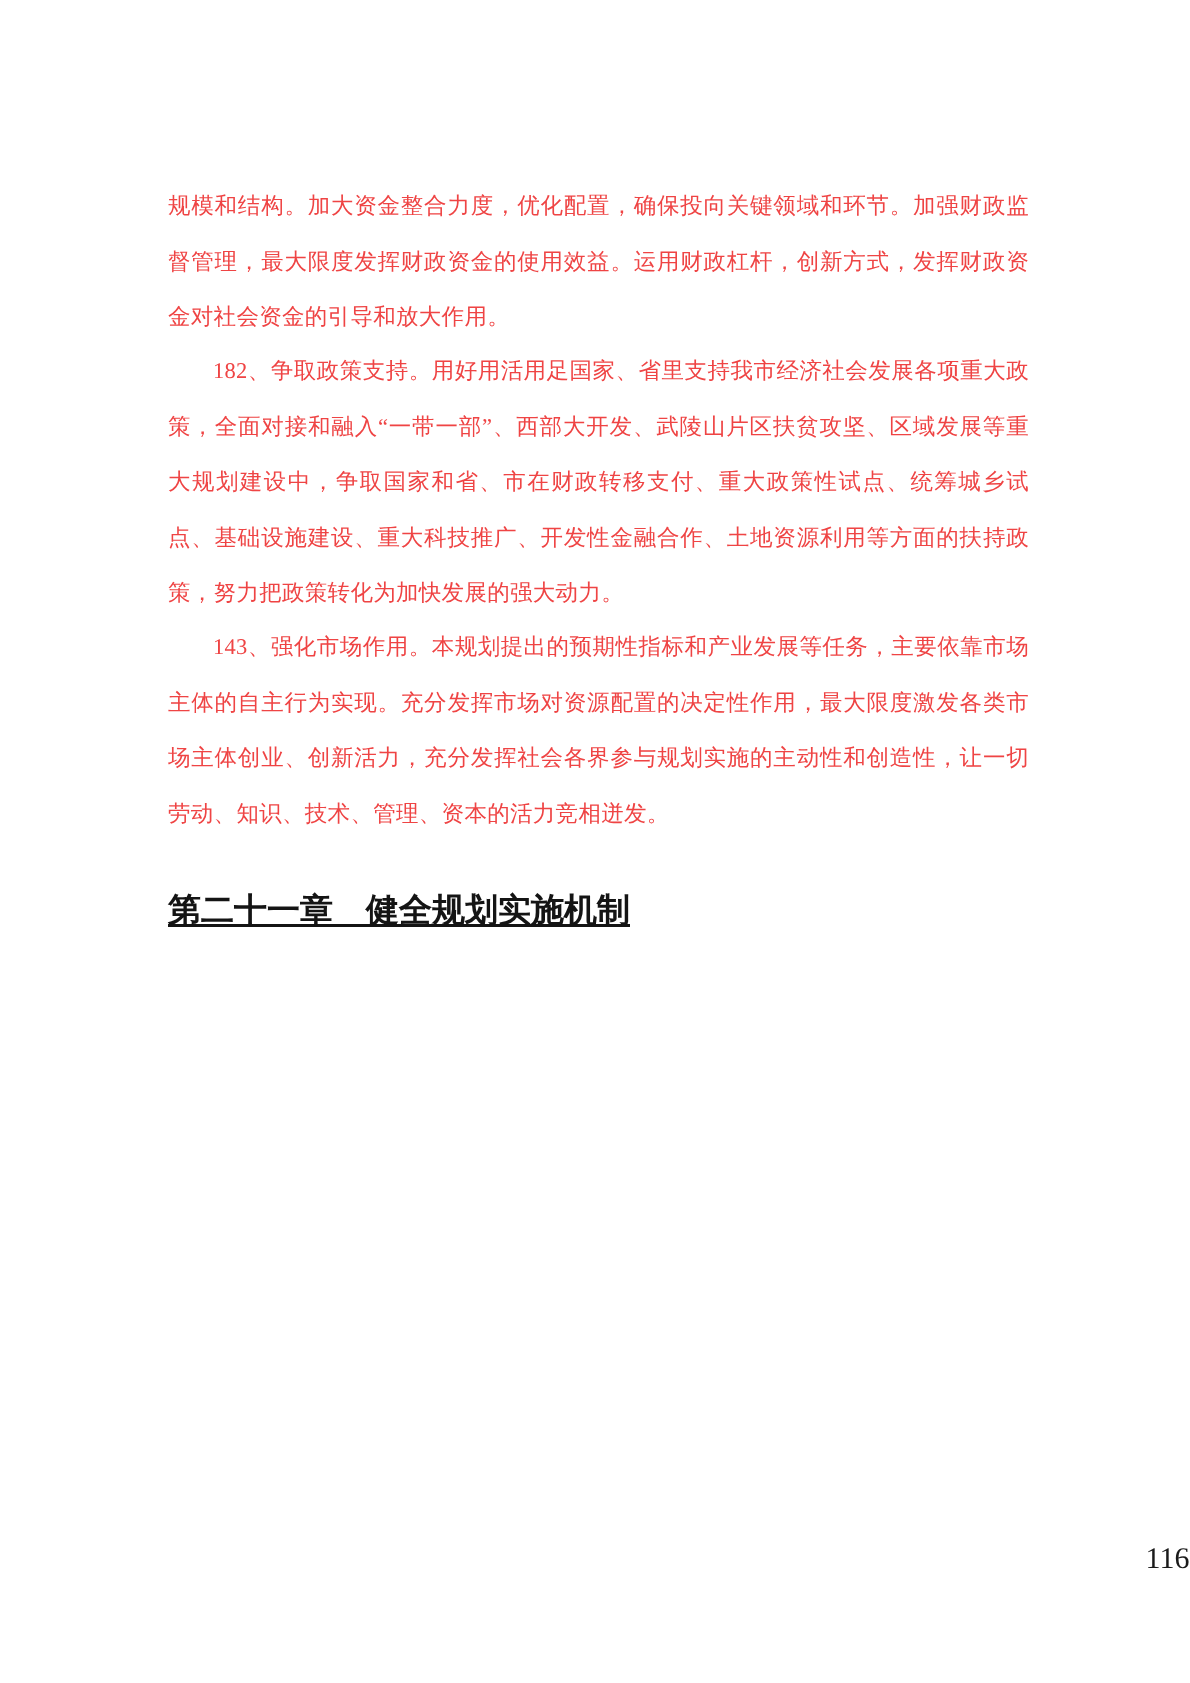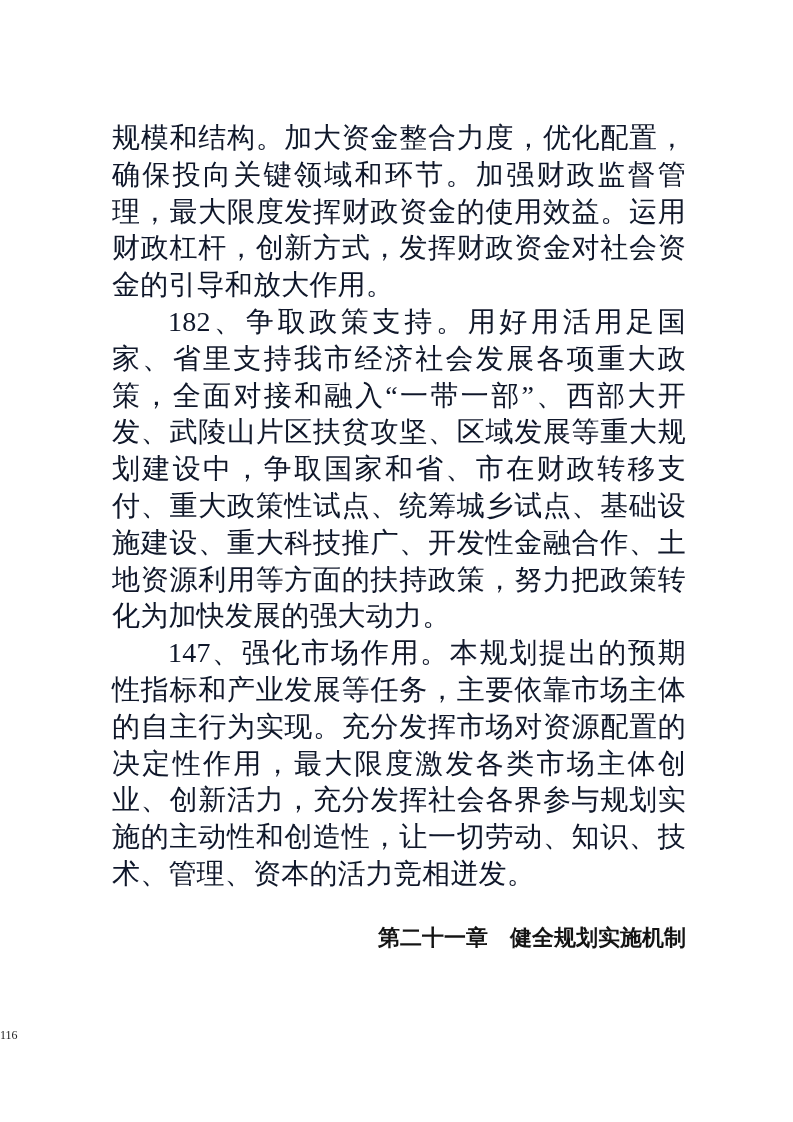--- a/index.html
+++ b/index.html
@@ -16,64 +16,65 @@
   }
   .content {
     position: absolute;
     left: 112px;
     top: 120px;
     width: 574px;
   }
   .para {
     margin: 0;
     font-family: "Liberation Serif", "DejaVu Serif", serif;
-    font-size: 28px;
+    font-size: 15px;
     line-height: 36.8px;
-    color: #0f172a;
+    color: #ef4444;
     text-align: justify;
     letter-spacing: 0.2px;
   }
   .indent {
     text-indent: 2em;
   }
   .lead {
     font-weight: normal;
   }
   .chapter {
     margin: 27px 0 24px 0;
-    text-align: right;
+    text-align: left;
     text-indent: 0;
     font-family: "Liberation Sans", "DejaVu Sans", sans-serif;
     font-weight: bold;
     font-size: 22px;
     line-height: 36.8px;
     color: #141414;
+    text-decoration: underline;
   }
   .pageno {
     position: absolute;
     left: 0;
     top: 1028px;
     width: 100%;
-    text-align: left;
+    text-align: right;
     font-family: "Liberation Serif", "DejaVu Serif", serif;
-    font-size: 12px;
+    font-size: 20px;
     color: #1a1a1a;
   }
 </style>
 </head>
 <body>
 
 <div class="page">
   <main class="content">
 
     <p class="para">规模和结构。加大资金整合力度，优化配置，确保投向关键领域和环节。加强财政监督管理，最大限度发挥财政资金的使用效益。运用财政杠杆，创新方式，发挥财政资金对社会资金的引导和放大作用。</p>
 
     <p class="para indent"><span class="lead">182、争取政策支持。</span><span>用好用活用足国家、省里支持我市经济社会发展各项重大政策，全面对接和融入“一带一部”、西部大开发、武陵山片区扶贫攻坚、区域发展等重大规划建设中，争取国家和省、市在财政转移支付、重大政策性试点、统筹城乡试点、基础设施建设、重大科技推广、开发性金融合作、土地资源利用等方面的扶持政策，努力把政策转化为加快发展的强大动力。</span></p>
 
-    <p class="para indent"><span class="lead">147、强化市场作用。</span><span>本规划提出的预期性指标和产业发展等任务，主要依靠市场主体的自主行为实现。充分发挥市场对资源配置的决定性作用，最大限度激发各类市场主体创业、创新活力，充分发挥社会各界参与规划实施的主动性和创造性，让一切劳动、知识、技术、管理、资本的活力竞相迸发。</span></p>
+    <p class="para indent"><span class="lead">143、强化市场作用。</span><span>本规划提出的预期性指标和产业发展等任务，主要依靠市场主体的自主行为实现。充分发挥市场对资源配置的决定性作用，最大限度激发各类市场主体创业、创新活力，充分发挥社会各界参与规划实施的主动性和创造性，让一切劳动、知识、技术、管理、资本的活力竞相迸发。</span></p>
 
     <h2 class="chapter">第二十一章　健全规划实施机制</h2>
 
 
   </main>
 
   <footer class="pageno">116</footer>
 </div>
 
 </body></html>

